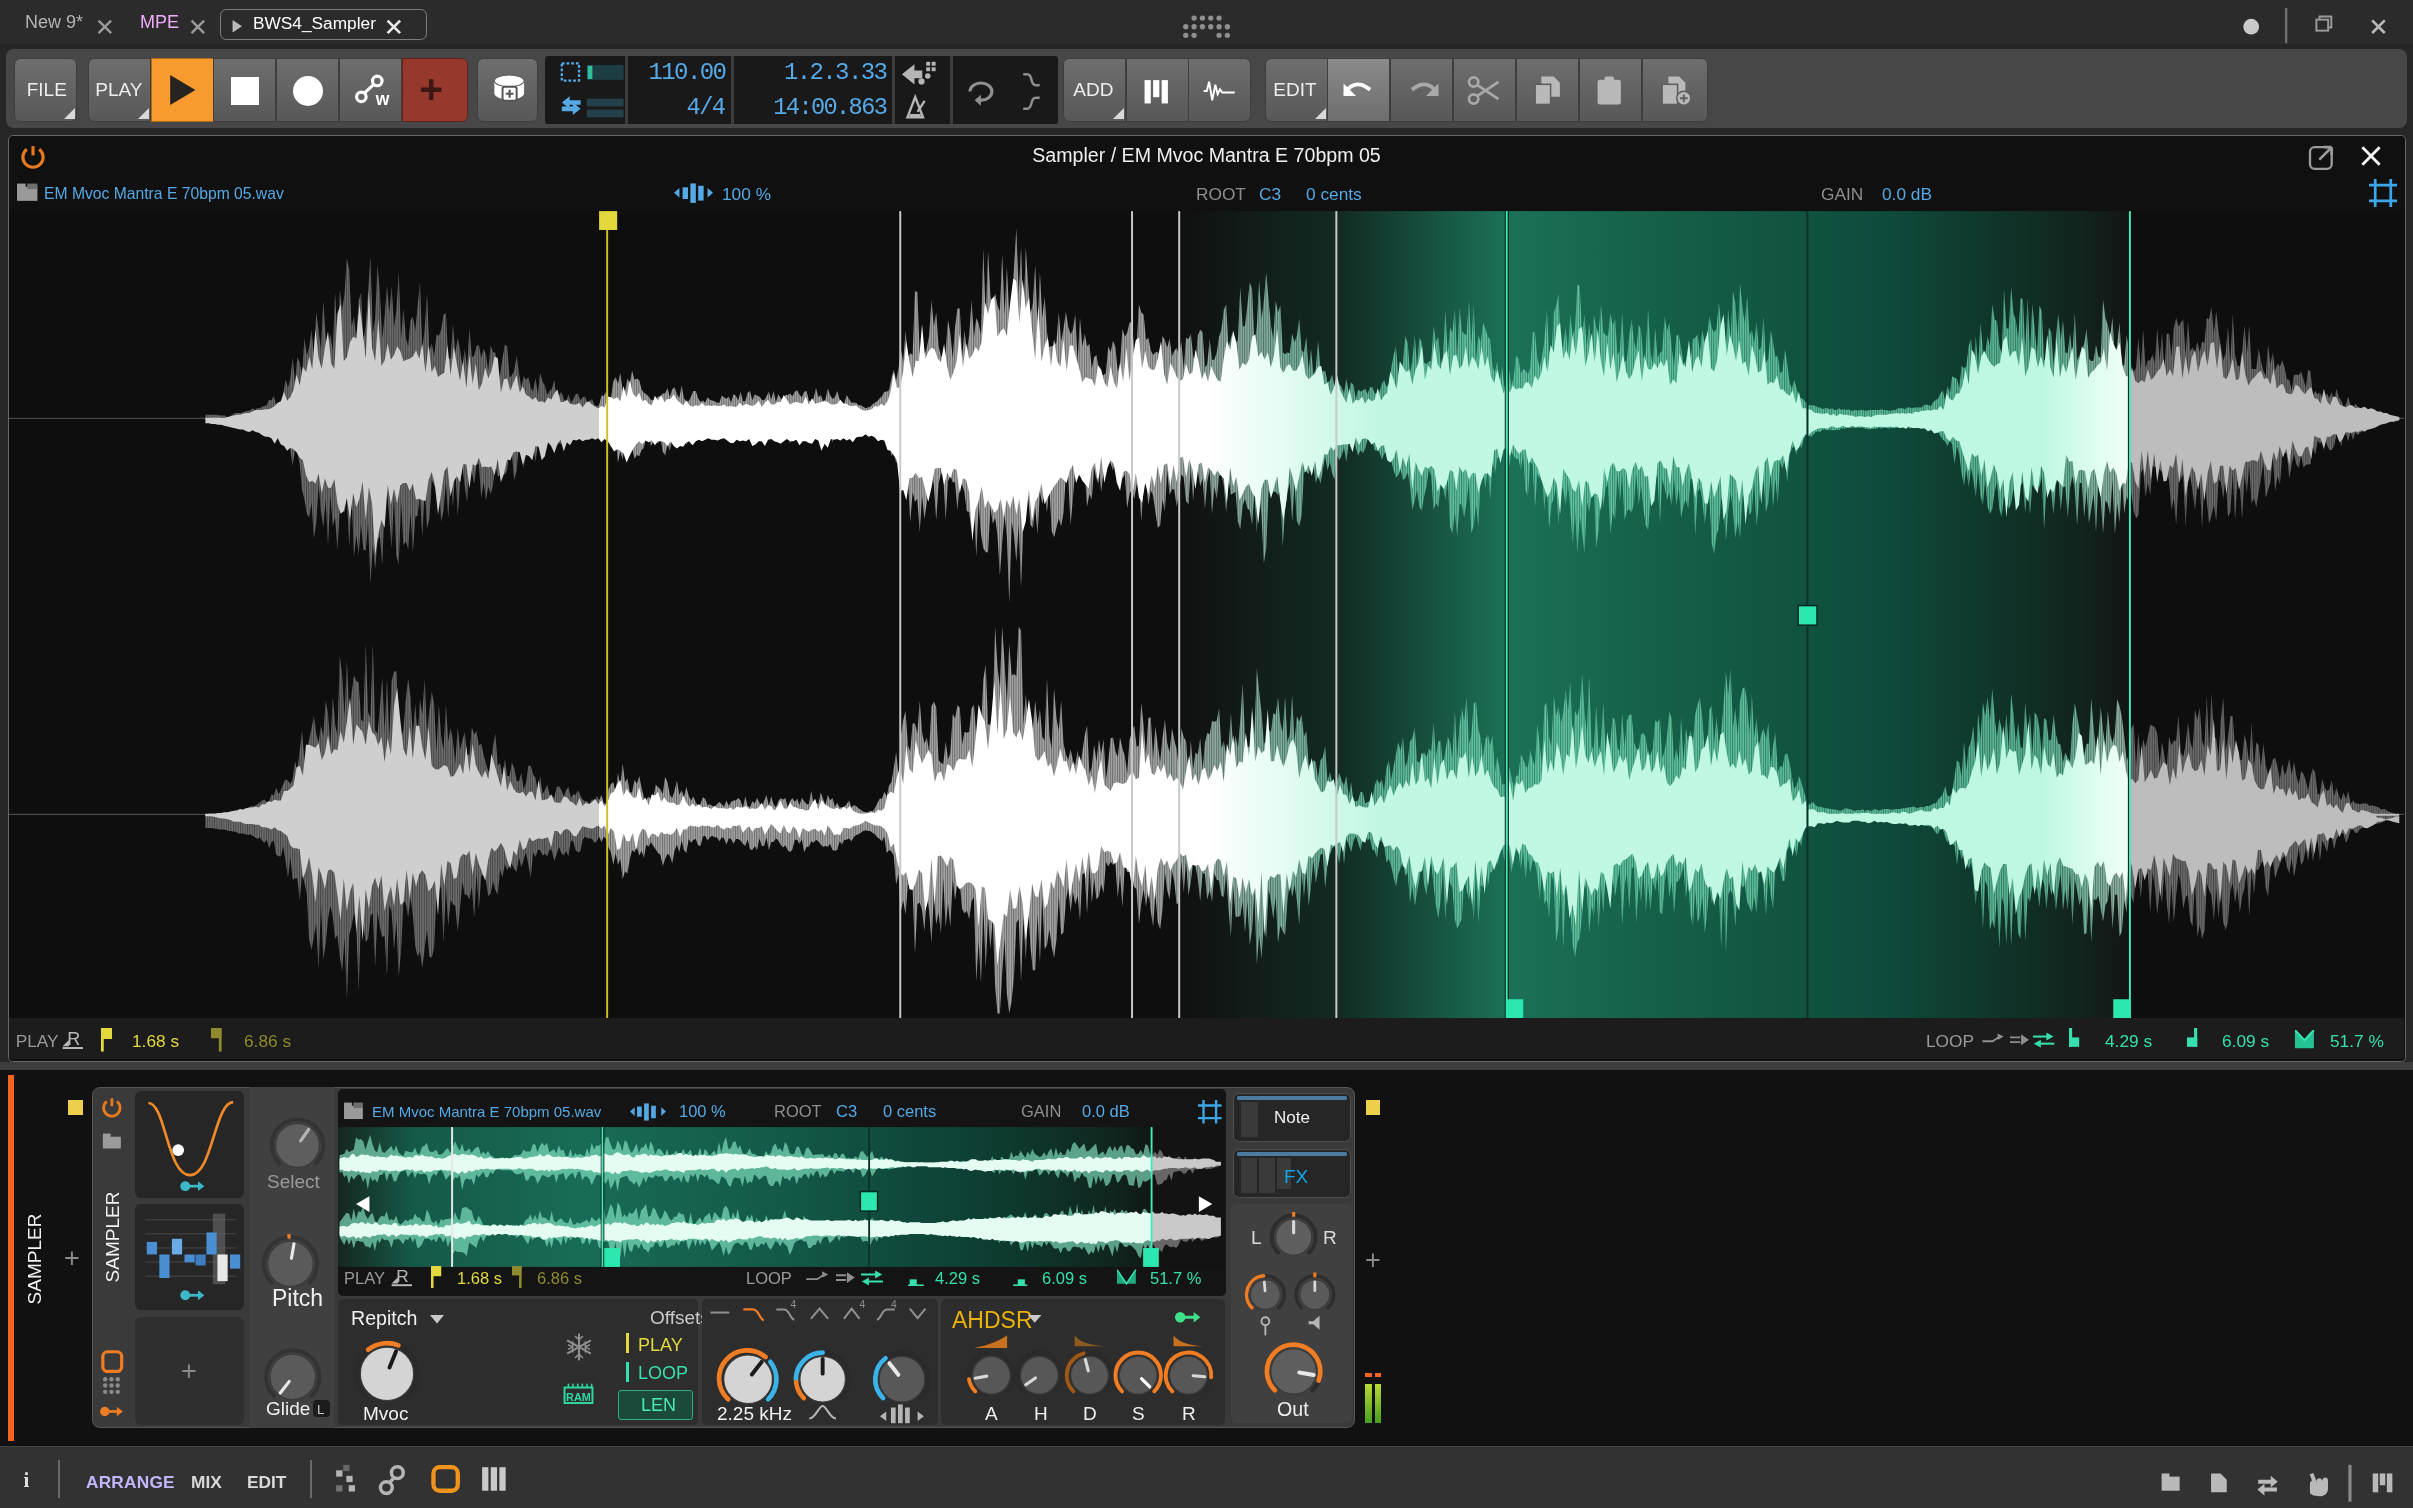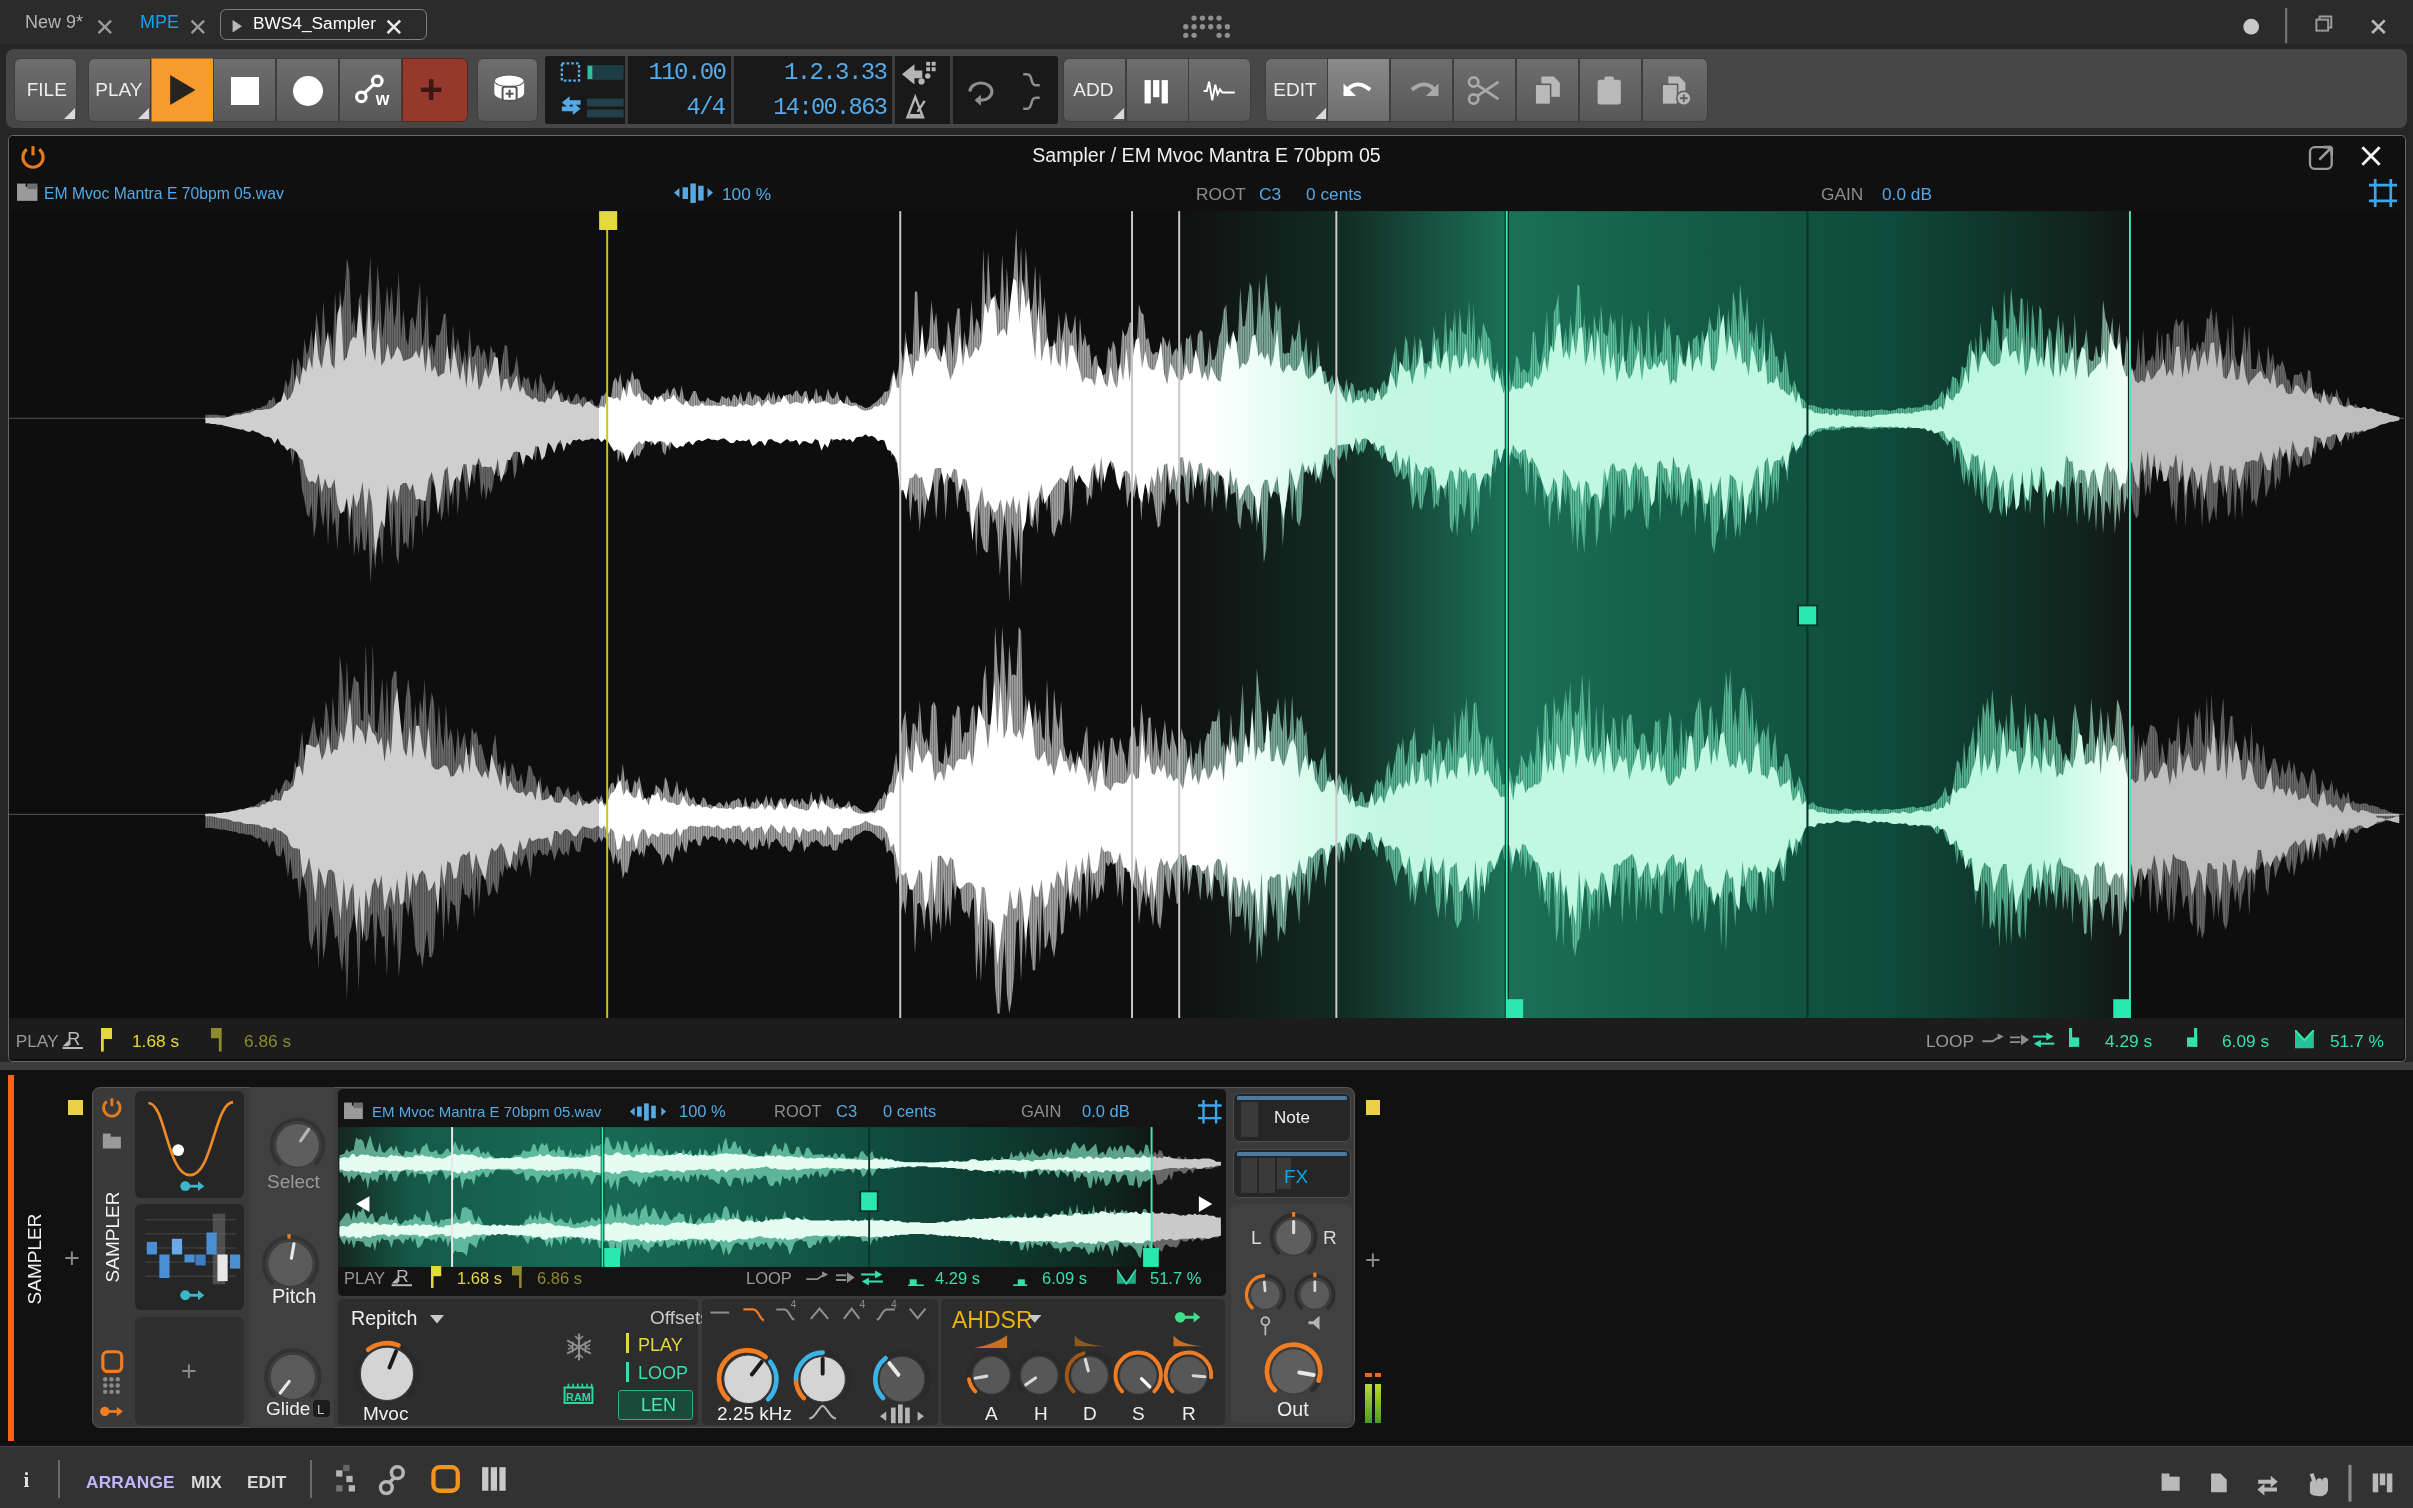--- a/index.html
+++ b/index.html
@@ -7,21 +7,21 @@
 .btn{position:absolute;background:linear-gradient(#6e6e6e,#585858);border:0.8px solid #3e3e3e;}
 .fold{position:absolute;right:1.6px;bottom:1.6px;width:0;height:0;border-left:11.8px solid transparent;border-bottom:11.8px solid #d9d9d9}
 .tx{position:absolute;color:#ededed;font-size:19px;white-space:nowrap}
 </style></head><body>
 
 <div class="ab" style="left:0;top:0;width:2413px;height:44px;background:#2b2b2b">
 <div class="tx" style="left:25px;top:11.8px;color:#b4b4b4;font-size:18px">New 9*</div>
 <svg class="ab" style="left:97px;top:19px" width="15.7" height="15.7" viewBox="0 0 20 20">
       <path d="M2 2L18 18M18 2L2 18" stroke="#9a9a9a" stroke-width="3"></path>
     </svg>
-<div class="tx" style="left:140px;top:11.8px;color:#0ea5e9;font-size:18px">MPE</div>
+<div class="tx" style="left:140px;top:11.8px;color:#f0abfc;font-size:18px">MPE</div>
 <svg class="ab" style="left:190px;top:19px" width="15.7" height="15.7" viewBox="0 0 20 20">
       <path d="M2 2L18 18M18 2L2 18" stroke="#9a9a9a" stroke-width="3"></path>
     </svg>
 <div class="ab" style="left:220px;top:9.4px;width:207px;height:31px;border:1.6px solid #7e7e7e;border-radius:6.3px"></div>
 <svg class="ab" style="left:231px;top:19.6px" width="12.6" height="12.6" viewBox="0 0 16 16">
       <path d="M2 0L14 8L2 16Z" fill="#b9b9b9"></path>
     </svg>
 <div class="tx" style="left:253px;top:13.4px;color:#fff;font-size:17.3px">BWS4_Sampler</div>
 <svg class="ab" style="left:386px;top:19px" width="15.7" height="15.7" viewBox="0 0 20 20">
       <path d="M2 2L18 18M18 2L2 18" stroke="#e8e8e8" stroke-width="3.4"></path>
@@ -323,21 +323,21 @@
 <div class="tx" style="left:-28px;top:1248px;width:126px;text-align:center;font-size:19px;color:#f2f2f2;transform:rotate(-90deg)">SAMPLER</div>
 <div class="tx" style="left:64px;top:1243px;font-size:27px;color:#8a8a8a">+</div>
 <div class="ab" style="left:92px;top:1087px;width:1263px;height:341px;background:#3a3a3a;border:1.6px solid #565656;border-radius:7.9px"></div>
 <div class="tx" style="left:50px;top:1226px;width:126px;text-align:center;font-size:19px;color:#f2f2f2;transform:rotate(-90deg)">SAMPLER</div>
 <div class="ab" style="left:135px;top:1091px;width:109px;height:107px;background:#262626;border-radius:6.3px"></div>
 <div class="ab" style="left:135px;top:1204px;width:109px;height:106px;background:#262626;border-radius:6.3px"></div>
 <div class="ab" style="left:135px;top:1317px;width:109px;height:108px;background:#2f2f2f;border-radius:6.3px"></div>
 <div class="tx" style="left:181px;top:1356px;font-size:27px;color:#8a8a8a">+</div>
 <div class="tx" style="left:250px;top:1087px;width:84px;height:341px;background:#404040"></div>
 <div class="tx" style="left:267px;top:1171px;font-size:19px;color:#9a9a9a">Select</div>
-<div class="tx" style="left:272px;top:1285px;font-size:20px;color:#f0f0f0">Pitch</div>
+<div class="tx" style="left:272px;top:1285px;font-size:23px;color:#f0f0f0">Pitch</div>
 <div class="tx" style="left:266px;top:1398px;font-size:19px;color:#f0f0f0">Glide</div>
 <div class="ab" style="left:313px;top:1400px;width:17.3px;height:17.3px;background:#1c1c1c;border-radius:3.9px"></div>
 <div class="tx" style="left:317px;top:1402px;font-size:13.4px;color:#c9c9c9">L</div>
 <div class="ab" style="left:338px;top:1089px;width:888px;height:207px;background:#141414;border-radius:4.7px"></div>
 <svg class="ab" style="left:344px;top:1101px" width="22" height="20.4" viewBox="0 0 28 26">
     <rect x="0" y="6" width="24" height="17" fill="#9a9a9a"></rect>
     <rect x="0" y="2" width="10" height="6" fill="#9a9a9a"></rect>
     <rect x="12" y="2" width="12" height="7" fill="#6f6f6f"></rect>
   </svg>
 <div class="tx" style="left:372px;top:1103px;font-size:15px;color:#55a9e4">EM Mvoc Mantra E 70bpm 05.wav</div>

